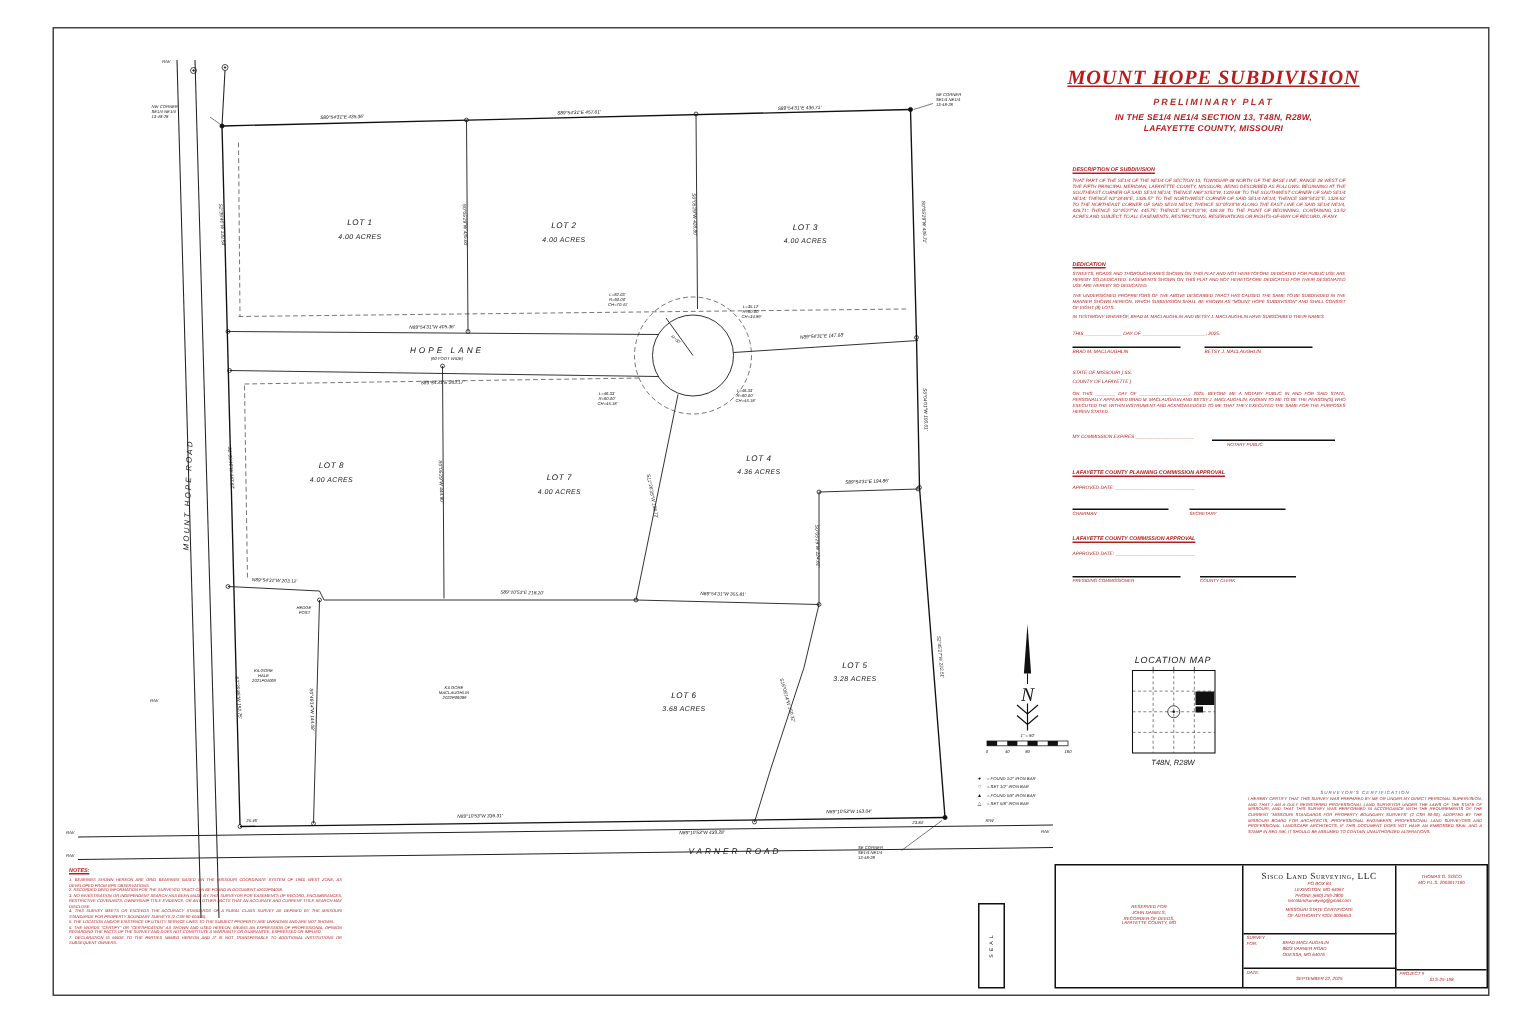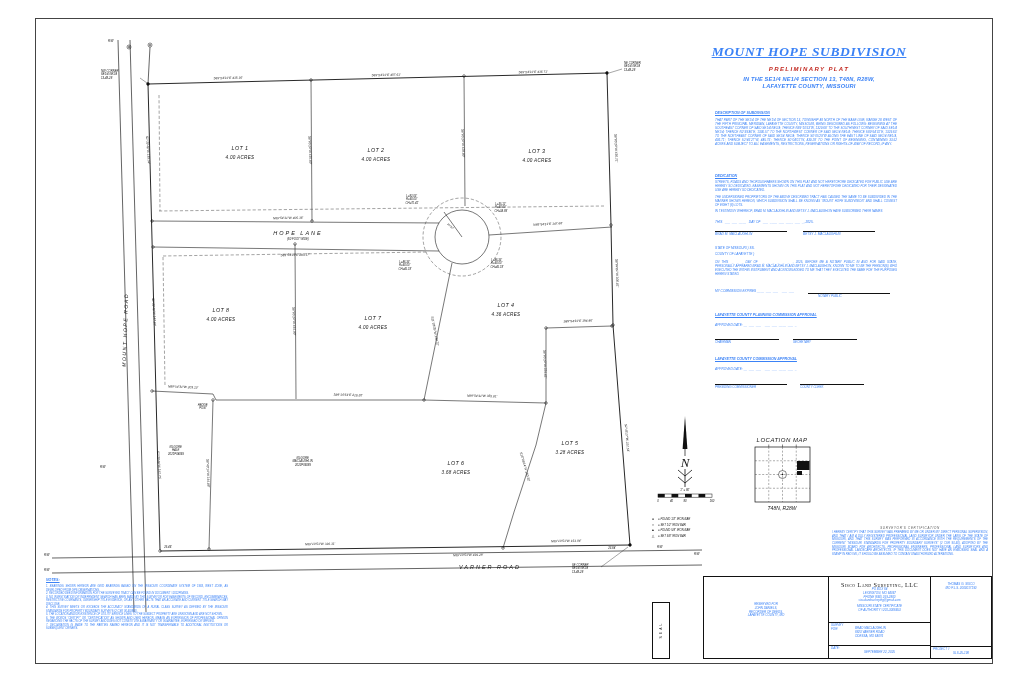--- a/index.html
+++ b/index.html
@@ -1,20 +1,20 @@
 <!DOCTYPE html>
 <html><head>
 <meta charset="utf-8">
 <style>
   html,body{margin:0;padding:0;width:1024px;height:682px;background:#fff;overflow:hidden;
     font-family:"Liberation Sans",sans-serif;color:#111;}
   .sheet{position:absolute;left:35px;top:18px;width:956px;height:644px;border:1px solid #444;}
   .abs{position:absolute;}
   
-  .doc{font-style:italic;color:#3b82f6;}
+  .doc{font-style:italic;color:#b91c1c;}
   .ctr{text-align:center;}
   .jst{text-align:justify;line-height:1.32;}
   .t-title{font-family:"Liberation Serif",serif;font-weight:bold;font-style:italic;font-size:13.5px;
     letter-spacing:.6px;text-decoration:underline;}
   .t-sub{font-size:6px;letter-spacing:1.4px;font-weight:bold;}
   .t-loc{font-size:5.6px;font-weight:bold;letter-spacing:.2px;}
   .h36{font-size:3.6px;font-weight:bold;text-decoration:underline;}
   .b31{font-size:3.1px;}
   .b30{font-size:3px;}
   .b32{font-size:3.2px;}

